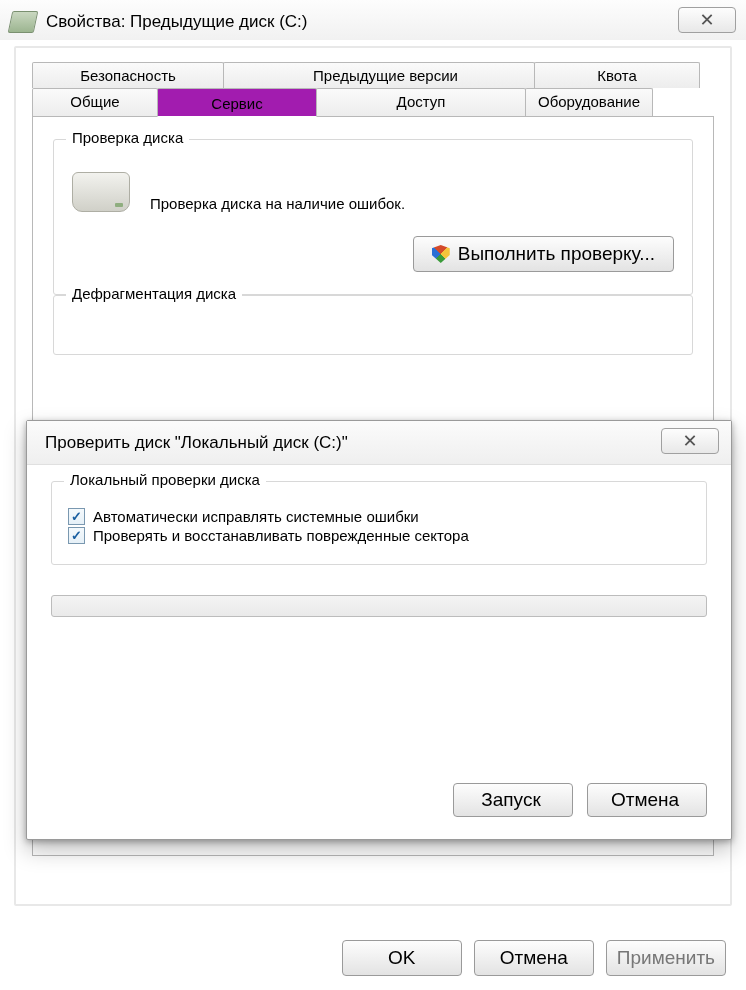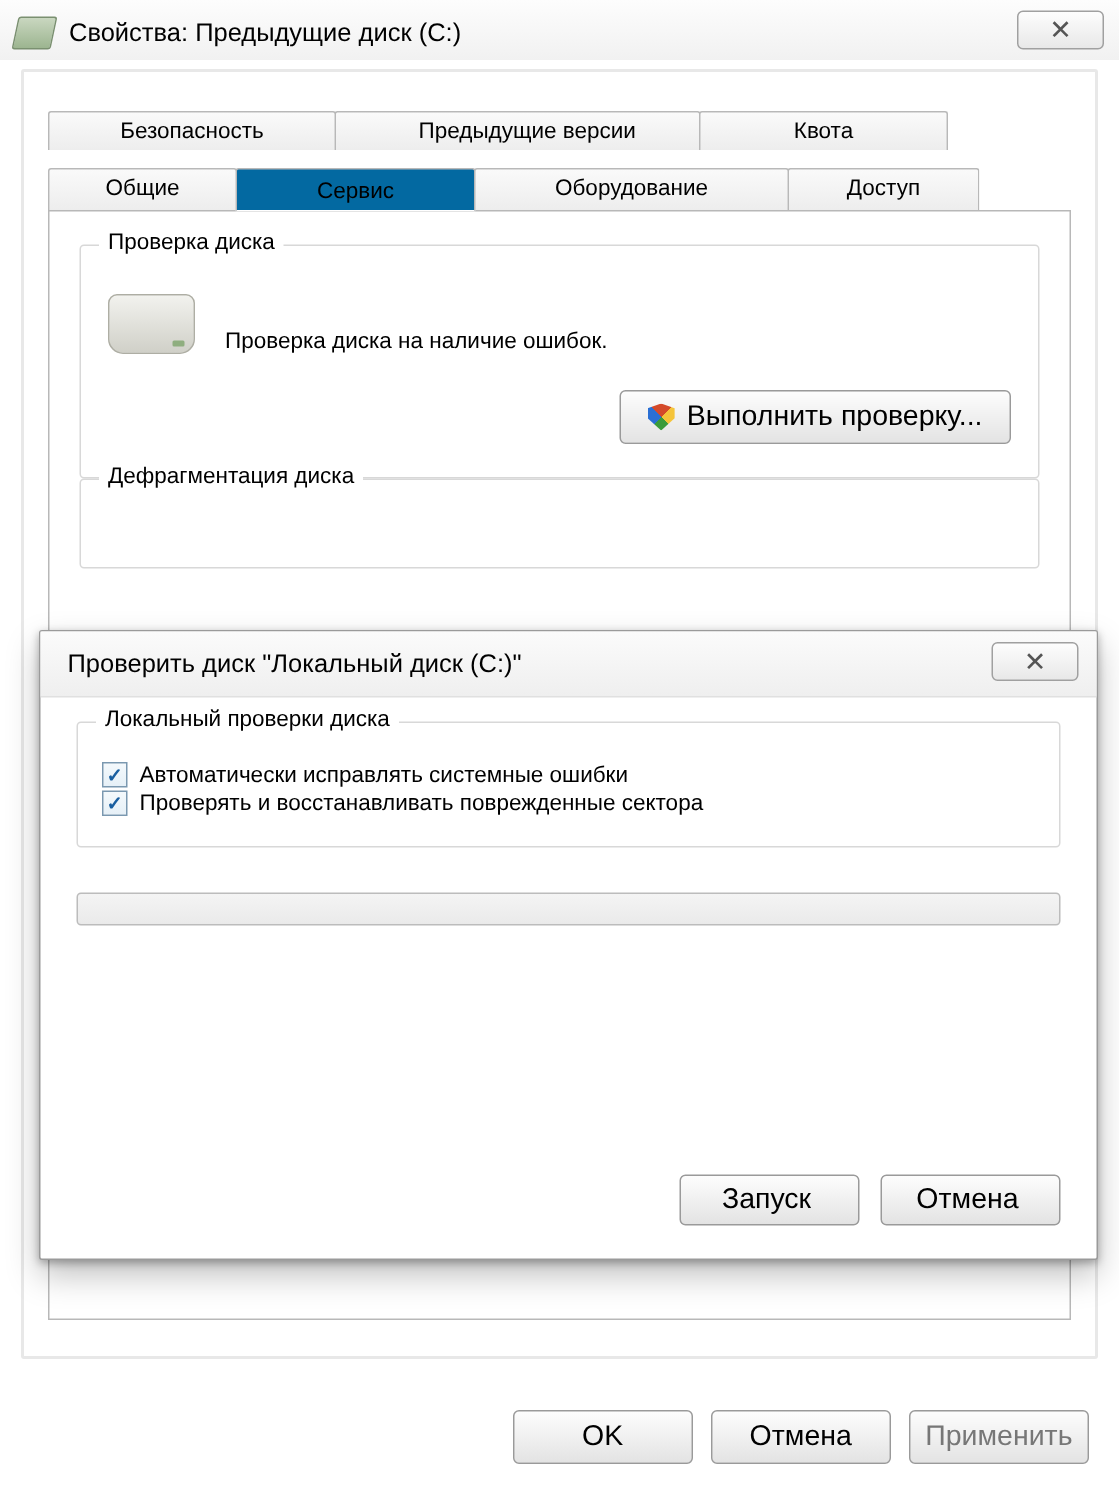--- a/index.html
+++ b/index.html
@@ -56,37 +56,37 @@
     margin: 6px 14px 0 14px;
     border: 2px solid #e8e8e8;
     border-radius: 2px;
     padding: 14px 16px 20px 16px;
     height: 860px;
     position: relative;
     background:#fff;
   }
 
   
-  .tabrow { display:flex;margin-top:12px; }
+  .tabrow { display:flex; }
   .tab {
     border: 1px solid #b8b8b8;
     border-bottom: none;
     background: linear-gradient(#fafafa,#ededed);
     padding: 4px 0;
     text-align:center;
     font-size: 15px;
     cursor:pointer;
     border-radius: 2px 2px 0 0;
     margin-right:-1px;
   }
   .tabrow1 .tab:nth-child(1){width:192px;}
-  .tabrow1 .tab:nth-child(2){width:244px;padding-left:13px;}
+  .tabrow1 .tab:nth-child(2){width:312px;padding-left:13px;}
   .tabrow1 .tab:nth-child(3){width:166px;}
   .tabrow2 .tab:nth-child(1){width:126px;}
-  .tabrow2 .tab:nth-child(2){width:160px; background:#0369a1; position:relative; z-index:2; border-bottom:1px solid #fff; margin-bottom:-1px; padding-top:6px;}
+  .tabrow2 .tab:nth-child(2){width:160px; background:#a21caf; position:relative; z-index:2; border-bottom:1px solid #fff; margin-bottom:-1px; padding-top:6px;}
   .tabrow2 .tab:nth-child(3){width:210px;}
   .tabrow2 .tab:nth-child(4){width:128px;}
 
   .tabpage {
     border: 1px solid #b8b8b8;
     background:#fff;
     height: 740px;
     padding: 22px 20px;
     position:relative;
   }
@@ -231,22 +231,22 @@
   <div class="prop-body">
 
     <div class="tabrow tabrow1">
       <div class="tab">Безопасность</div>
       <div class="tab">Предыдущие версии</div>
       <div class="tab">Квота</div>
     </div>
     <div class="tabrow tabrow2">
       <div class="tab">Общие</div>
       <div class="tab">Сервис</div>
+      <div class="tab">Доступ</div>
       <div class="tab">Оборудование</div>
-      <div class="tab">Доступ</div>
     </div>
 
     <div class="tabpage">
 
       <div class="gbox">
         <div class="gbox-title">Проверка диска</div>
         <div class="gbox-row">
           <div class="hdd-ico"></div>
           <div class="gbox-text">Проверка диска на наличие ошибок.</div>
         </div>

